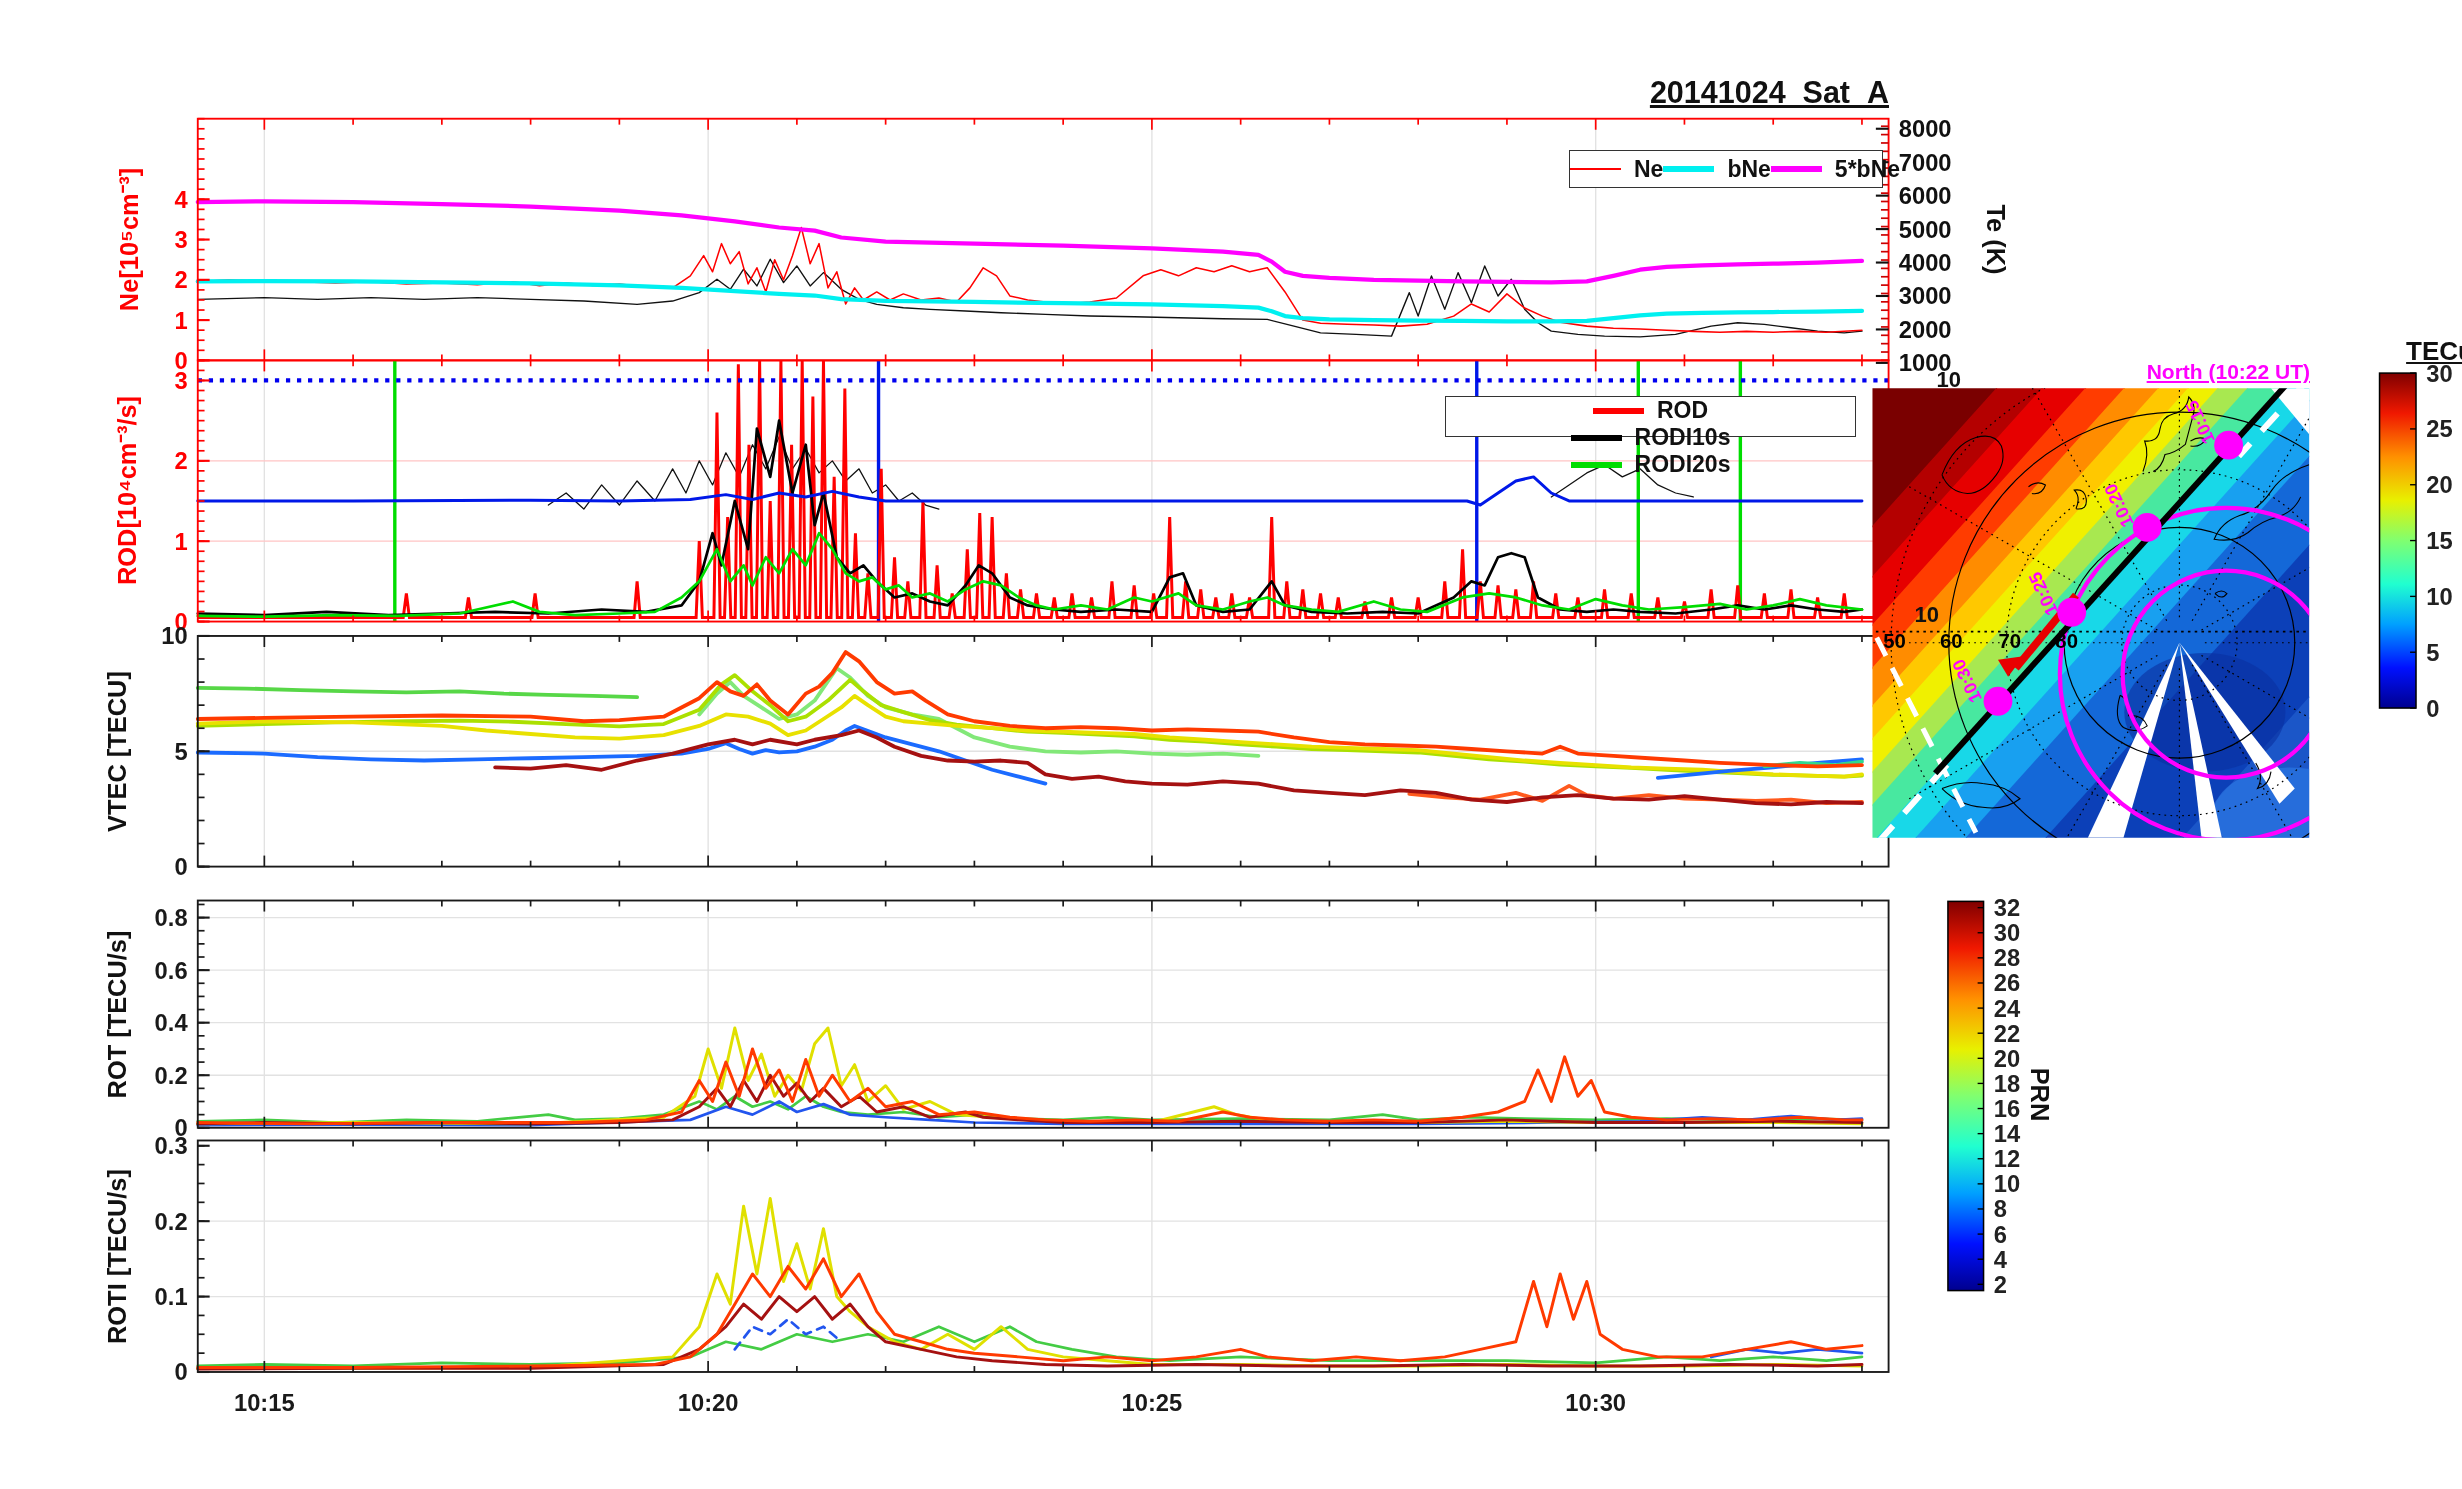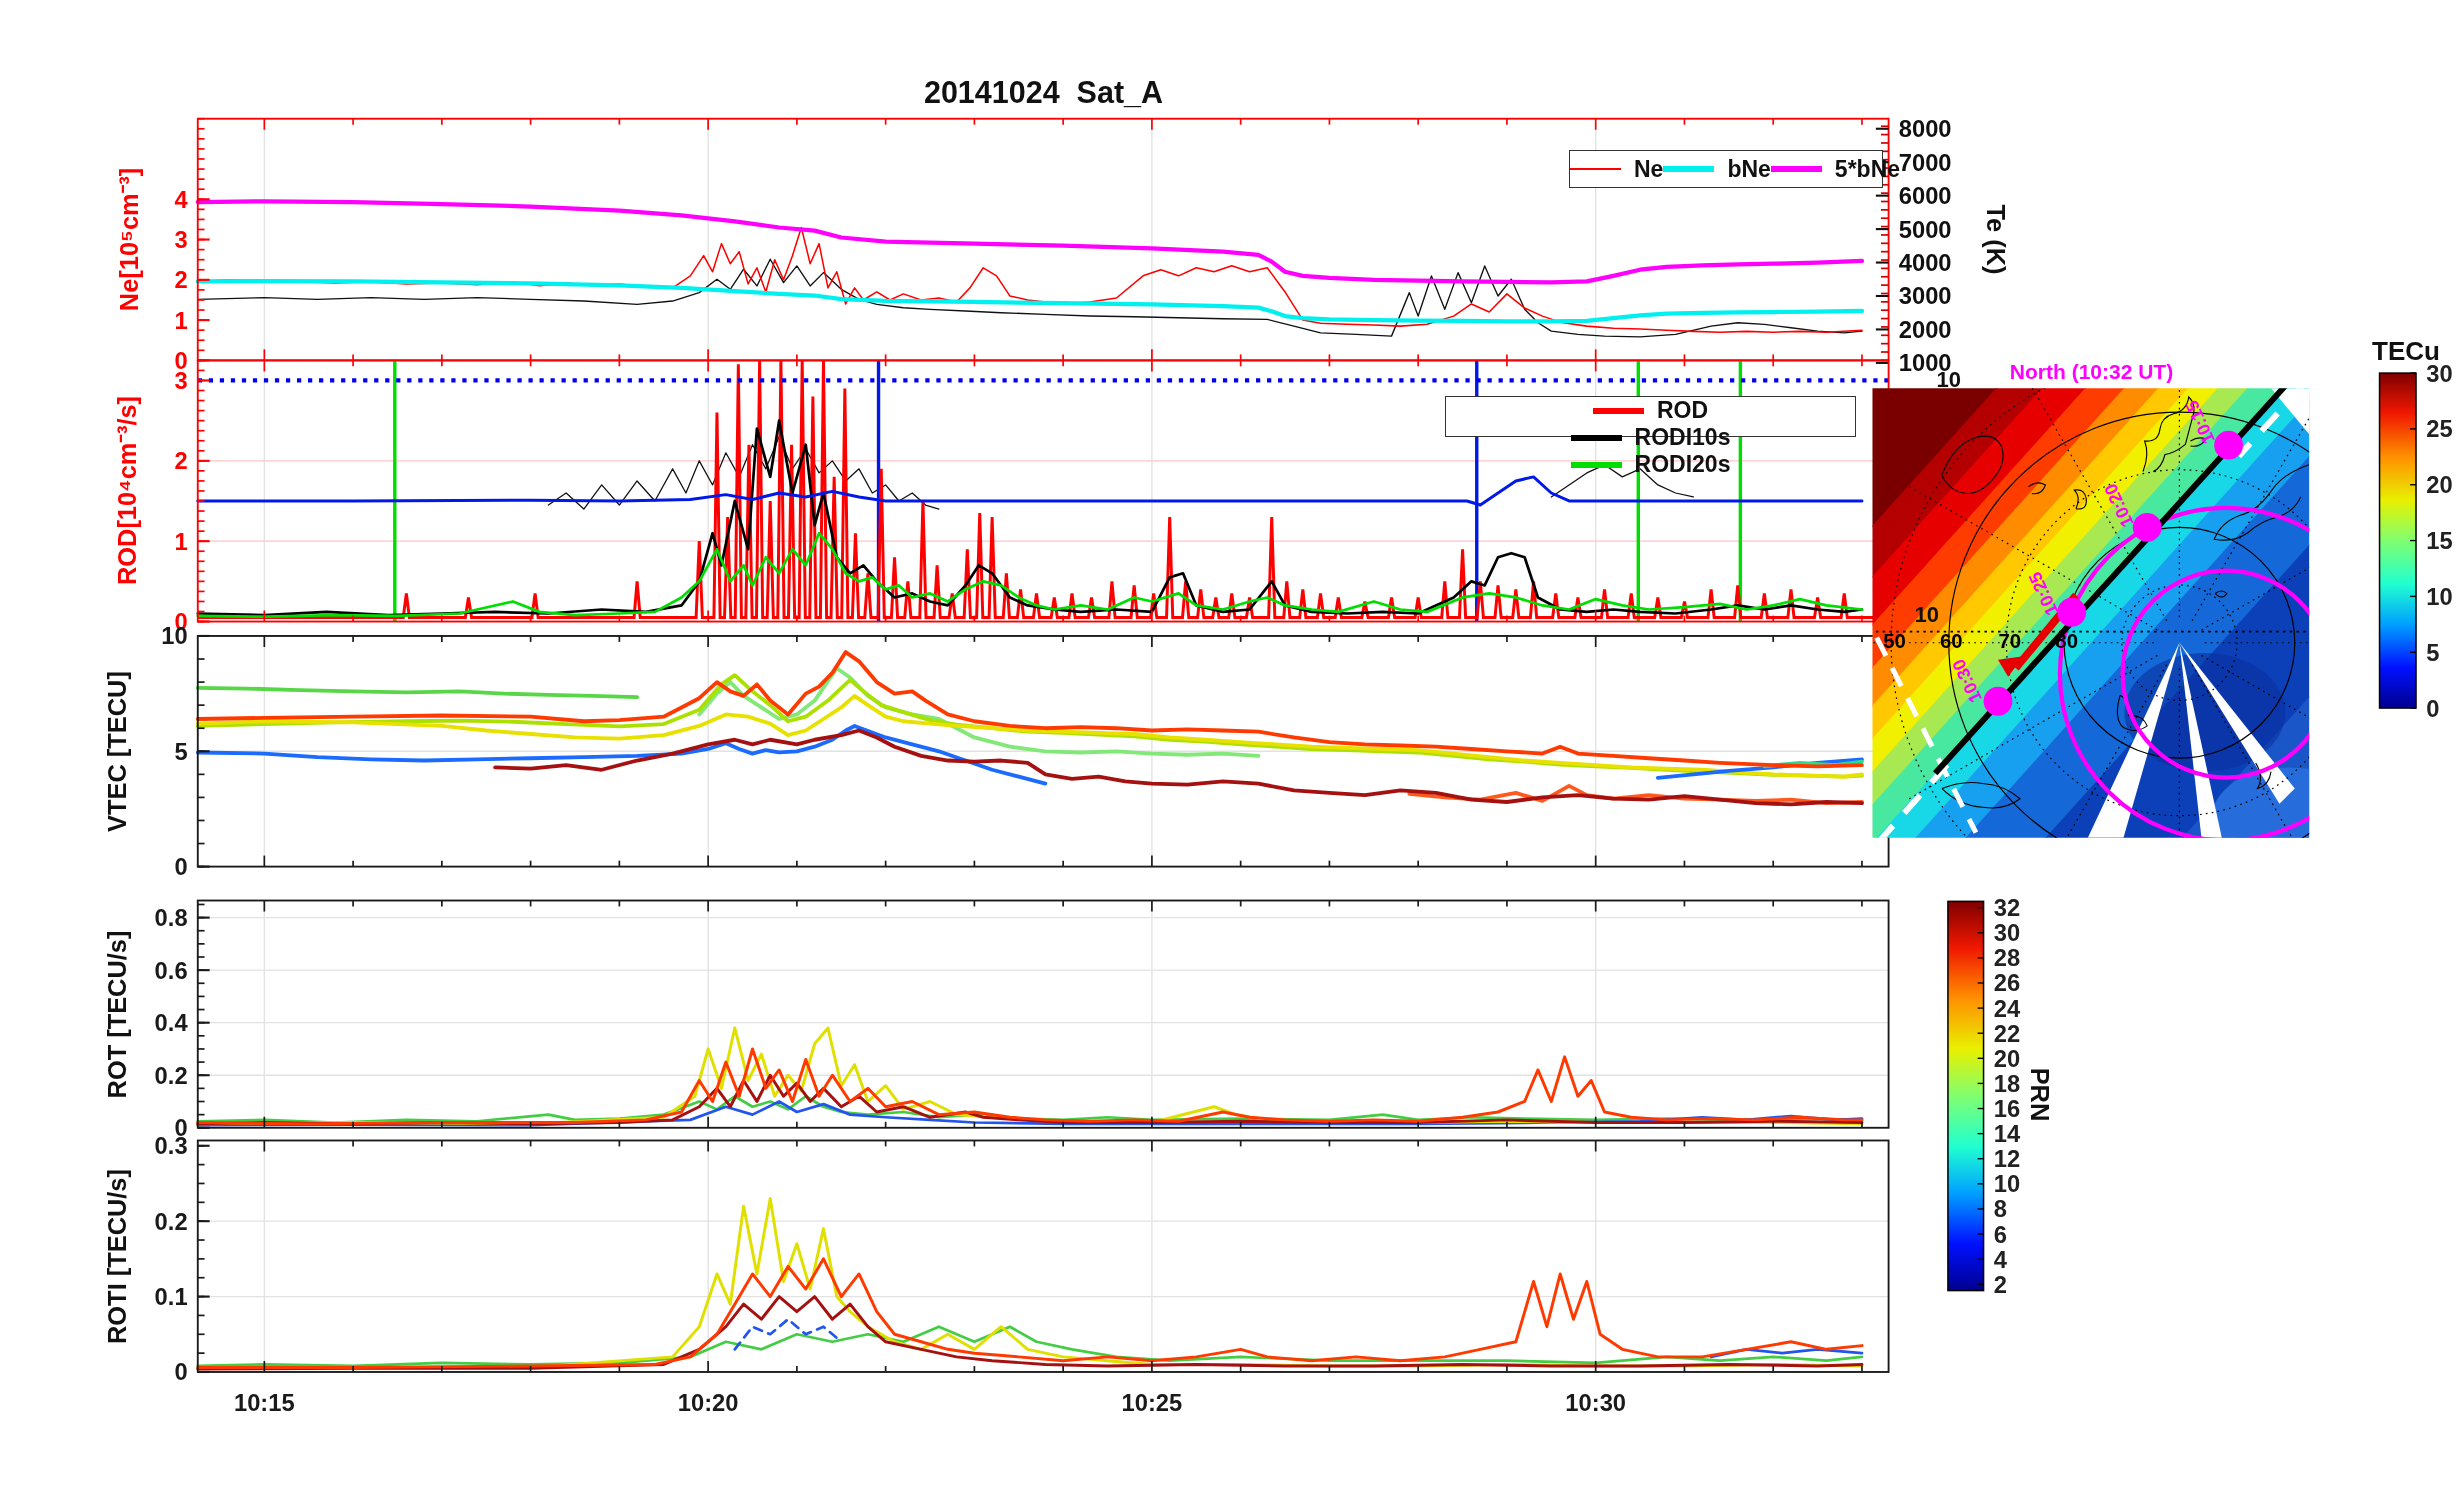--- a/index.html
+++ b/index.html
@@ -8,21 +8,21 @@
   svg{position:absolute;left:0;top:0;font-family:"Liberation Sans",sans-serif;}
   .lbl{position:absolute;font-weight:bold;white-space:pre;}
   .vlab{position:absolute;width:424px;height:37px;line-height:37px;text-align:center;
         font-weight:bold;font-size:25.4px;white-space:pre;}
   .rotl{transform:rotate(-90deg);}
   .rotr{transform:rotate(90deg);}
   .legend{position:absolute;display:flex;align-items:center;justify-content:space-evenly;
           background:#fff;border:1.7px solid #333;z-index:5;}
   .litem{display:flex;align-items:center;gap:13px;font-weight:bold;font-size:23px;color:#111;}
   .sw{width:51px;height:0;border-top:3.4px solid #000;}
-  .ctitle{text-align:center;}
+  .ctitle{text-align:right;text-decoration:underline;}
 </style>
 </head>
 <body>
 
 <div class="stage">
   <svg id="fig" width="2462" height="1489" viewBox="0 0 2903 1756">
       <g>
         <line x1="311.503937007874" y1="140" x2="311.503937007874" y2="425" stroke="#e2e2e2" stroke-width="1.6"></line>
         <line x1="834.8635170603675" y1="140" x2="834.8635170603675" y2="425" stroke="#e2e2e2" stroke-width="1.6"></line>
         <line x1="1358.223097112861" y1="140" x2="1358.223097112861" y2="425" stroke="#e2e2e2" stroke-width="1.6"></line>
@@ -671,17 +671,17 @@
     <div class="litem">
       <span class="sw" style="border-top: 6px solid rgb(0, 0, 0);"></span>
       <span>RODI10s</span>
     </div>
     <div class="litem">
       <span class="sw" style="border-top: 6px solid rgb(0, 221, 0);"></span>
       <span>RODI20s</span>
     </div>
   </div>
 
-  <div class="lbl ctitle" style="left:1873px;top:360px;width:437px;font-size:21px;color:#ff00ff;">North (10:32 UT)</div>
+  <div class="lbl ctitle" style="left:1873px;top:360px;width:437px;font-size:21px;color:#ff00ff;">North (10:22 UT)</div>
   <div class="lbl ctitle" style="left:2338px;top:336px;width:136px;font-size:26px;color:#111;">TECu</div>
   <div class="vlab rotr" style="left:1912px;top:1076px;width:254px;font-size:25.4px;color:#111;">PRN</div>
 </div>
 
 
 </body></html>

